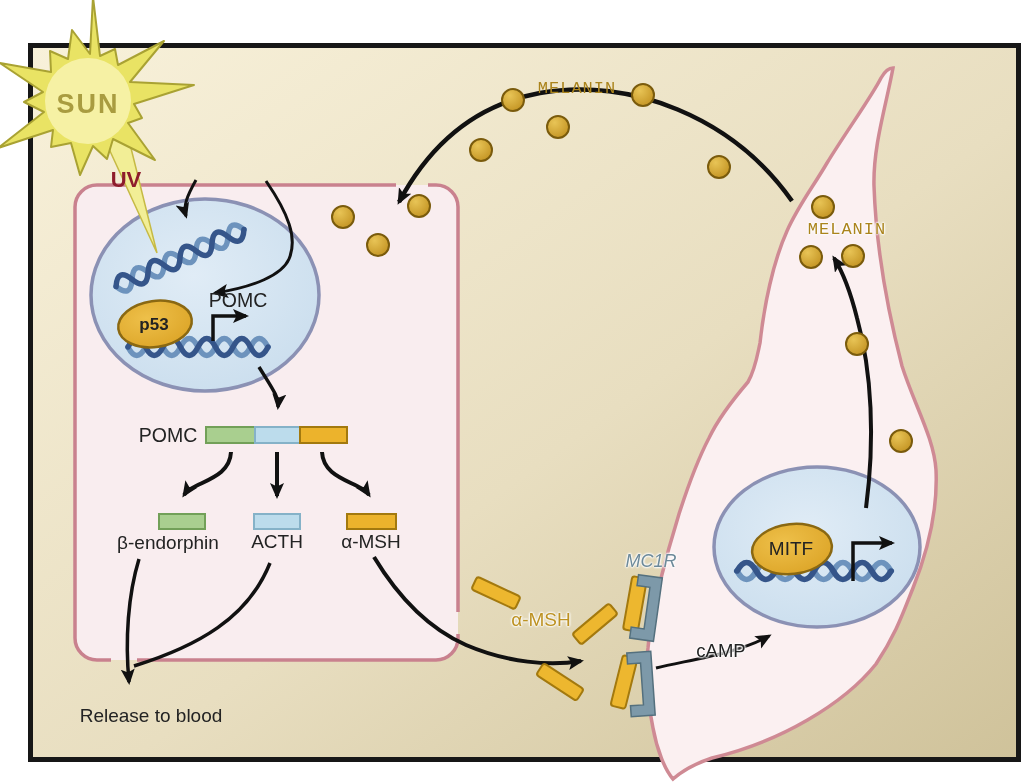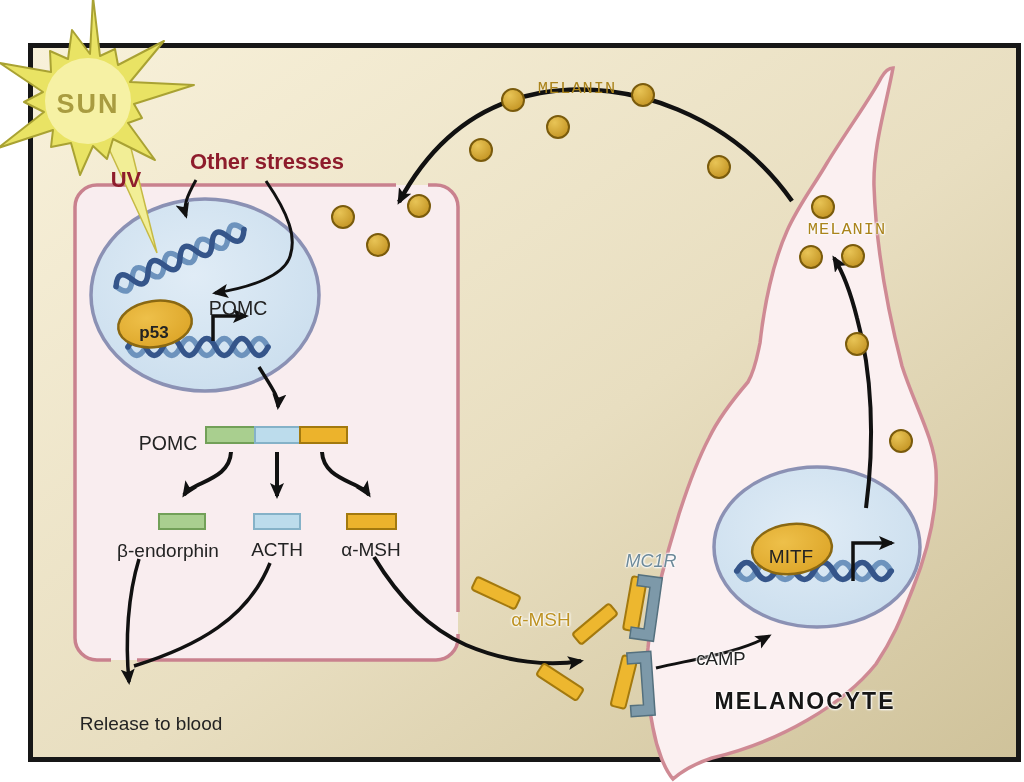--- a/index.html
+++ b/index.html
@@ -6,21 +6,21 @@
   #stage{position:relative;width:1024px;height:782px;background:#ffffff;overflow:hidden;
          font-family:"Liberation Sans",sans-serif;}
   #scene{position:absolute;left:0;top:0;}
   .lbl{position:absolute;transform:translate(-50%,-50%);white-space:nowrap;
        color:#1d1d1d;line-height:1;}
   .halo{text-shadow:0 1px 2px rgba(255,255,255,.9),0 -1px 2px rgba(255,255,255,.9),
         1px 0 2px rgba(255,255,255,.9),-1px 0 2px rgba(255,255,255,.9);}
   .cell-title{font-size:23px;font-weight:bold;letter-spacing:2px;color:#161616;}
   .red{color:#8e1c2c;font-weight:bold;font-size:22px;}
   .goldtxt{color:#ab841c;font-size:17px;letter-spacing:1px;font-family:Liberation Mono, monospace;}
-  .plain{font-size:19px;color:#232323;margin-top:8px;}
+  .plain{font-size:19px;color:#232323;}
   .sun-word{color:#a99c40;font-weight:bold;font-size:27px;letter-spacing:2px;}
   .slate-word{color:#6d8a9a;font-size:18px;}
   .ligand-word{color:#bd9222;font-size:19px;}
 </style>
 </head>
 <body>
 
 <div id="stage">
 
 <svg id="scene" width="1024" height="782" viewBox="0 0 1024 782">
@@ -160,35 +160,33 @@
     <g transform="translate(641 684) rotate(-4)">
       <path d="M -12 -32 H 12 V 32 H -12 V 21 H 1 V -21 H -12 Z" fill="#7d99a9" stroke="#54707e" stroke-width="1.5"></path>
     </g>
   </g>
 
   <path d="M 656 668 C 688 660 737 654 769 636" fill="none" stroke="#111" stroke-width="3" marker-end="url(#ah)"></path>
 </svg>
 
 <div class="lbl sun-word" style="left:88px;top:104px;">SUN</div>
 <div class="lbl red" style="left:126px;top:164px;margin-top:16px;">UV</div>
-<div class="lbl red" style="left:267px;top:162px;">Other stresses</div>
 
 <div class="lbl goldtxt" style="left:577px;top:88px;">MELANIN</div>
 <div class="lbl goldtxt halo" style="left:847px;top:229px;">MELANIN</div>
 
 <div class="lbl plain" style="left:238px;top:301px;font-size:19.5px;">POMC</div>
 <div class="lbl plain" style="left:154px;top:324px;font-size:17px;font-weight:bold;">p53</div>
 <div class="lbl plain" style="left:168px;top:436px;font-size:19.5px;">POMC</div>
 
 <div class="lbl plain" style="left:168px;top:542px;">β-endorphin</div>
 <div class="lbl plain" style="left:277px;top:541px;">ACTH</div>
 <div class="lbl plain" style="left:371px;top:541px;">α-MSH</div>
 
 <div class="lbl plain" style="left:151px;top:715px;">Release to blood</div>
 
 <div class="lbl slate-word halo" style="left:651px;top:561px;font-style:italic;">MC1R</div>
 <div class="lbl ligand-word halo" style="left:541px;top:619px;">α-MSH</div>
 <div class="lbl plain halo" style="left:721px;top:651px;font-size:18.5px;">cAMP</div>
 
 <div class="lbl plain" style="left:791px;top:548px;">MITF</div>
-<div class="lbl cell-title halo" style="left:805px;top:701px;">MELANOCYTE</div>
 
 </div>
 
 </body></html>

